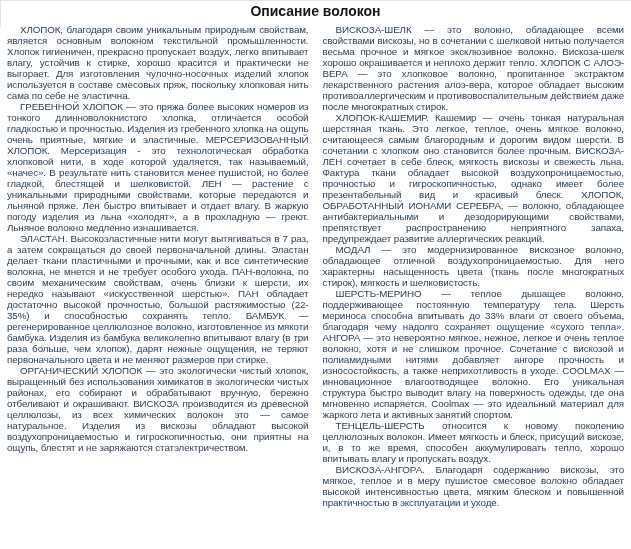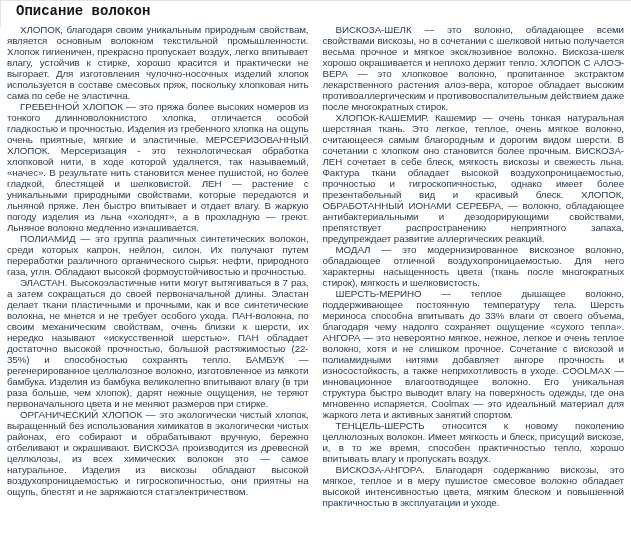--- a/index.html
+++ b/index.html
@@ -13,26 +13,26 @@
     border-top: 1px solid #e3e3e3;
     box-sizing: border-box;
   }
   .edge-left {
     position: absolute;
     left: 0; top: 0;
     width: 1px; height: 26px;
     background: #e3e3e3;
   }
   h1.doc-title {
-    margin: 2px 0 5px 16px;
-    text-align: left;
+    margin: 2px 0 5px 0;
+    text-align: center;
     font-size: 14px;
     font-weight: 700;
     color: #161616;
-    font-family: Liberation Mono, monospace;
+    font-family: Liberation Sans, sans-serif;
   }
   .columns {
     display: flex;
     gap: 14px;
     padding: 0 7px;
   }
   .col { flex: 1 1 0; min-width: 0; }
   .col p {
     margin: 0;
     text-align: justify;
@@ -47,25 +47,24 @@
 <body>
 
 <div class="edge-left"></div>
 
 <h1 class="doc-title">Описание волокон</h1>
 
 <div class="columns">
   <div class="col">
       <p>ХЛОПОК, благодаря своим уникальным природным свойствам, является основным волокном текстильной промышленности. Хлопок гигиеничен, прекрасно пропускает воздух, легко впитывает влагу, устойчив к стирке, хорошо красится и практически не выгорает. Для изготовления чулочно-носочных изделий хлопок используется в составе смесовых пряж, поскольку хлопковая нить сама по себе не эластична.</p>
       <p>ГРЕБЕННОЙ ХЛОПОК — это пряжа более высоких номеров из тонкого длинноволокнистого хлопка, отличается особой гладкостью и прочностью. Изделия из гребенного хлопка на ощупь очень приятные, мягкие и эластичные. МЕРСЕРИЗОВАННЫЙ ХЛОПОК. Мерсеризация - это технологическая обработка хлопковой нити, в ходе которой удаляется, так называемый, «начес». В результате нить становится менее пушистой, но более гладкой, блестящей и шелковистой. ЛЕН — растение с уникальными природными свойствами, которые передаются и льняной пряже. Лен быстро впитывает и отдает влагу. В жаркую погоду изделия из льна «холодят», а в прохладную — греют. Льняное волокно медленно изнашивается.</p>
-      <p>ПОЛИАМИД — это группа различных синтетических волокон, среди которых капрон, нейлон, силон. Их получают путем переработки различного органического сырья: нефти, природного газа, угля. Обладают высокой формоустойчивостью и прочностью.</p>
       <p>ЭЛАСТАН. Высокоэластичные нити могут вытягиваться в 7 раз, а затем сокращаться до своей первоначальной длины. Эластан делает ткани пластичными и прочными, как и все синтетические волокна, не мнется и не требует особого ухода. ПАН-волокна, по своим механическим свойствам, очень близки к шерсти, их нередко называют «искусственной шерстью». ПАН обладает достаточно высокой прочностью, большой растяжимостью (22-35%) и способностью сохранять тепло. БАМБУК — регенерированное целлюлозное волокно, изготовленное из мякоти бамбука. Изделия из бамбука великолепно впитывают влагу (в три раза больше, чем хлопок), дарят нежные ощущения, не теряют первоначального цвета и не меняют размеров при стирке.</p>
       <p>ОРГАНИЧЕСКИЙ ХЛОПОК — это экологически чистый хлопок, выращенный без использования химикатов в экологически чистых районах, его собирают и обрабатывают вручную, бережно отбеливают и окрашивают. ВИСКОЗА производится из древесной целлюлозы, из всех химических волокон это — самое натуральное. Изделия из вискозы обладают высокой воздухопроницаемостью и гигроскопичностью, они приятны на ощупь, блестят и не заряжаются статэлектричеством.</p>
     </div>
   <div class="col">
       <p>ВИСКОЗА-ШЕЛК — это волокно, обладающее всеми свойствами вискозы, но в сочетании с шелковой нитью получается весьма прочное и мягкое эксклюзивное волокно. Вискоза-шелк хорошо окрашивается и неплохо держит тепло. ХЛОПОК С АЛОЭ-ВЕРА — это хлопковое волокно, пропитанное экстрактом лекарственного растения алоэ-вера, которое обладает высоким противоаллергическим и противовоспалительным действием даже после многократных стирок.</p>
       <p>ХЛОПОК-КАШЕМИР. Кашемир — очень тонкая натуральная шерстяная ткань. Это легкое, теплое, очень мягкое волокно, считающееся самым благородным и дорогим видом шерсти. В сочетании с хлопком оно становится более прочным. ВИСКОЗА-ЛЕН сочетает в себе блеск, мягкость вискозы и свежесть льна. Фактура ткани обладает высокой воздухопроницаемостью, прочностью и гигроскопичностью, однако имеет более презентабельный вид и красивый блеск. ХЛОПОК, ОБРАБОТАННЫЙ ИОНАМИ СЕРЕБРА, — волокно, обладающее антибактериальными и дезодорирующими свойствами, препятствует распространению неприятного запаха, предупреждает развитие аллергических реакций.</p>
       <p>МОДАЛ — это модернизированное вискозное волокно, обладающее отличной воздухопроницаемостью. Для него характерны насыщенность цвета (ткань после многократных стирок), мягкость и шелковистость.</p>
       <p>ШЕРСТЬ-МЕРИНО — теплое дышащее волокно, поддерживающее постоянную температуру тела. Шерсть мериноса способна впитывать до 33% влаги от своего объема, благодаря чему надолго сохраняет ощущение «сухого тепла». АНГОРА — это невероятно мягкое, нежное, легкое и очень теплое волокно, хотя и не слишком прочное. Сочетание с вискозой и полиамидными нитями добавляет ангоре прочность и износостойкость, а также неприхотливость в уходе. COOLMAX — инновационное влагоотводящее волокно. Его уникальная структура быстро выводит влагу на поверхность одежды, где она мгновенно испаряется. Coolmax — это идеальный материал для жаркого лета и активных занятий спортом.</p>
-      <p>ТЕНЦЕЛЬ-ШЕРСТЬ относится к новому поколению целлюлозных волокон. Имеет мягкость и блеск, присущий вискозе, и, в то же время, способен практичностью тепло, хорошо впитывать влагу и пропускать воздух.</p>
+      <p>ТЕНЦЕЛЬ-ШЕРСТЬ относится к новому поколению целлюлозных волокон. Имеет мягкость и блеск, присущий вискозе, и, в то же время, способен аккумулировать тепло, хорошо впитывать влагу и пропускать воздух.</p>
       <p>ВИСКОЗА-АНГОРА. Благодаря содержанию вискозы, это мягкое, теплое и в меру пушистое смесовое волокно обладает высокой интенсивностью цвета, мягким блеском и повышенной практичностью в эксплуатации и уходе.</p>
     </div>
 </div>
 
 </body></html>

